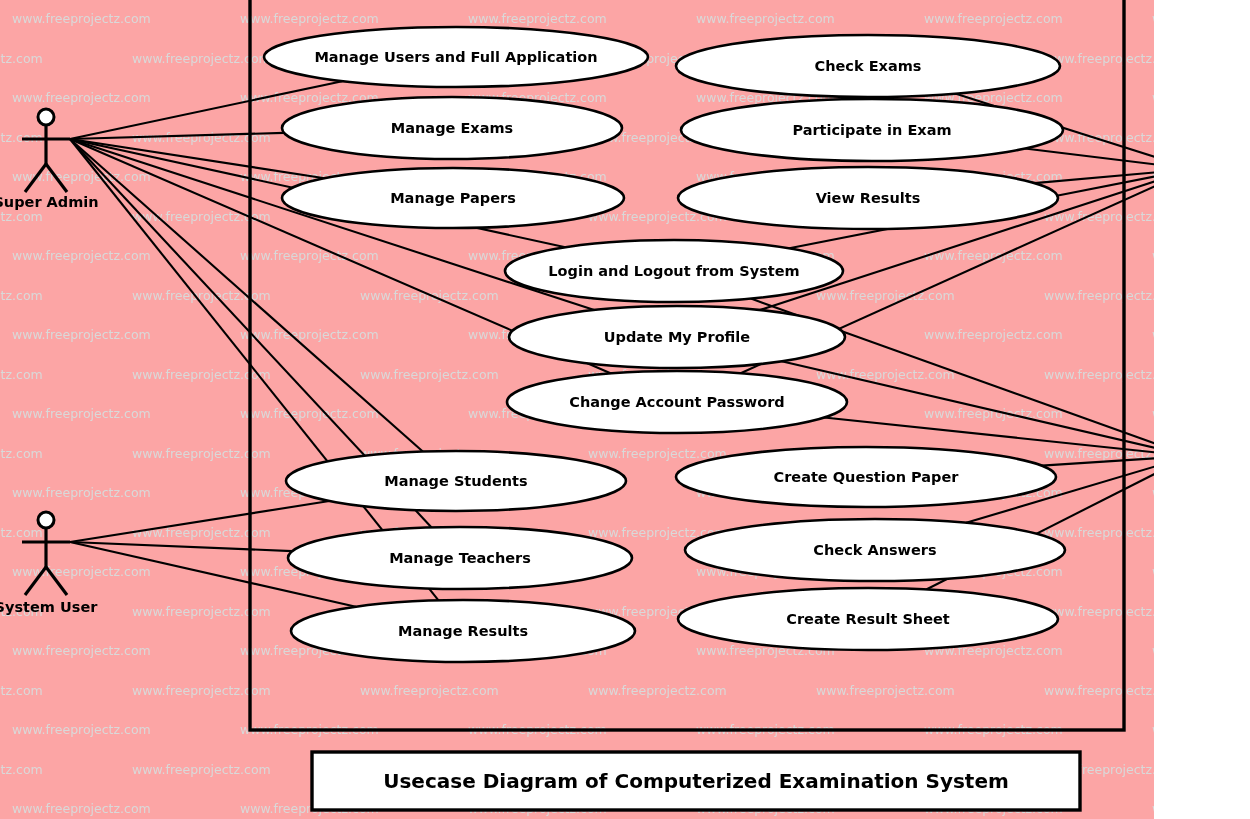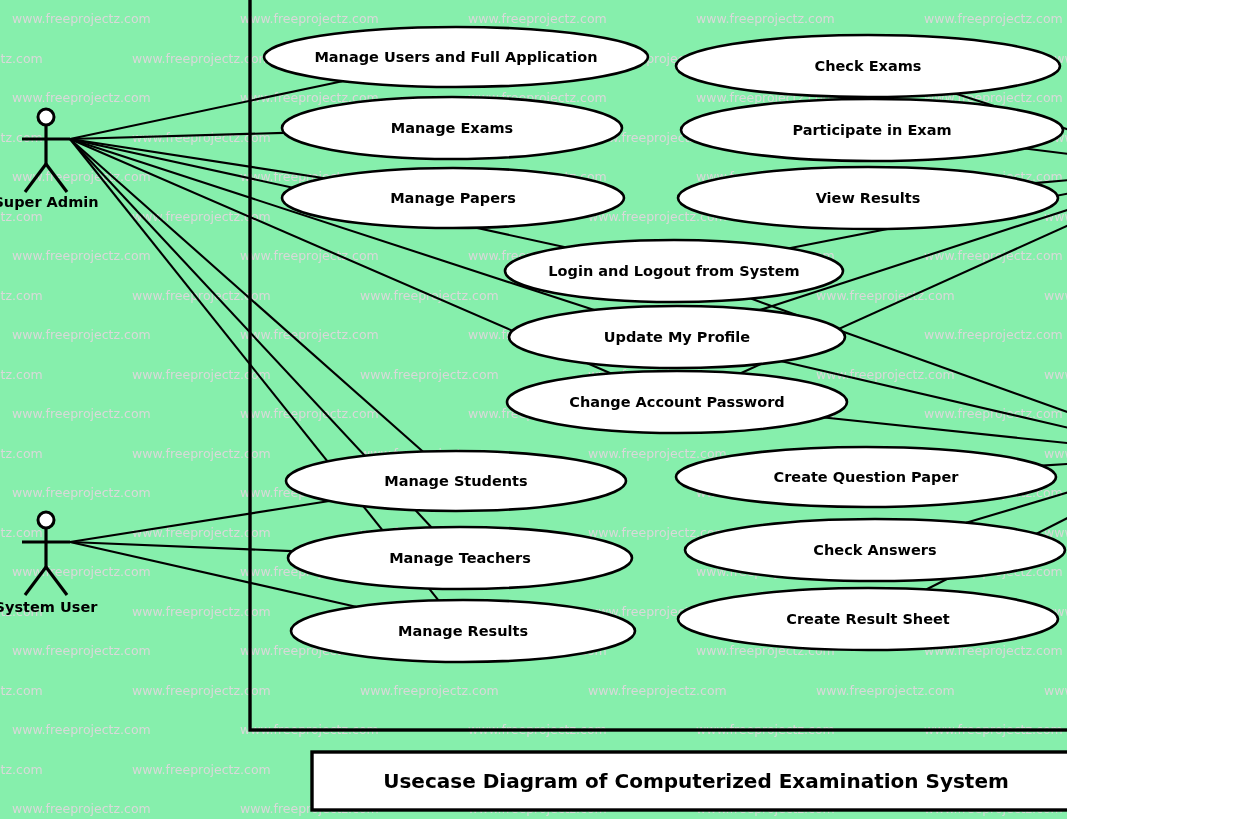--- a/index.html
+++ b/index.html
@@ -5,25 +5,24 @@
   html, body {
     margin: 0;
     padding: 0;
     background: #ffffff;
   }
   body {
     font-family: "DejaVu Sans", sans-serif;
   }
   #diagram-root {
     position: relative;
-    width: 1050px;
+    width: 1154px;
     height: 819px;
-    background: #86efac;
+    background: #fca5a5;
     overflow: hidden;
-    padding-left: 17px;
   }
   svg.canvas {
     position: absolute;
     top: 0;
     left: 0;
     width: 1250px;
     height: 819px;
   }
   .wm-text {
     font-family: "DejaVu Sans", sans-serif;

